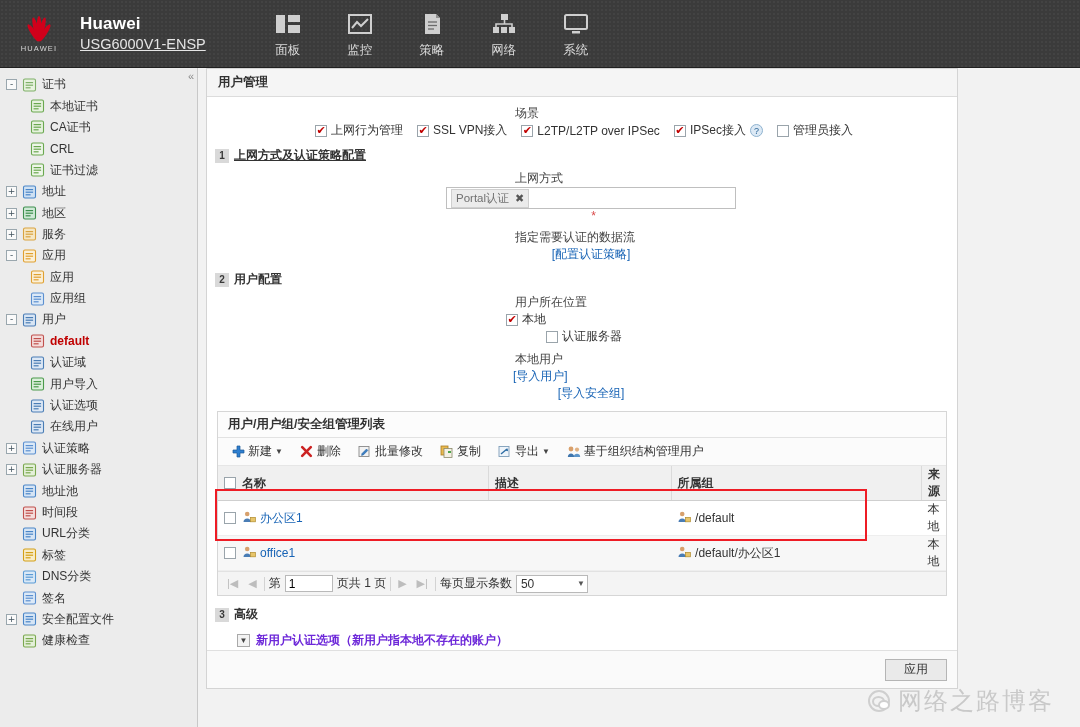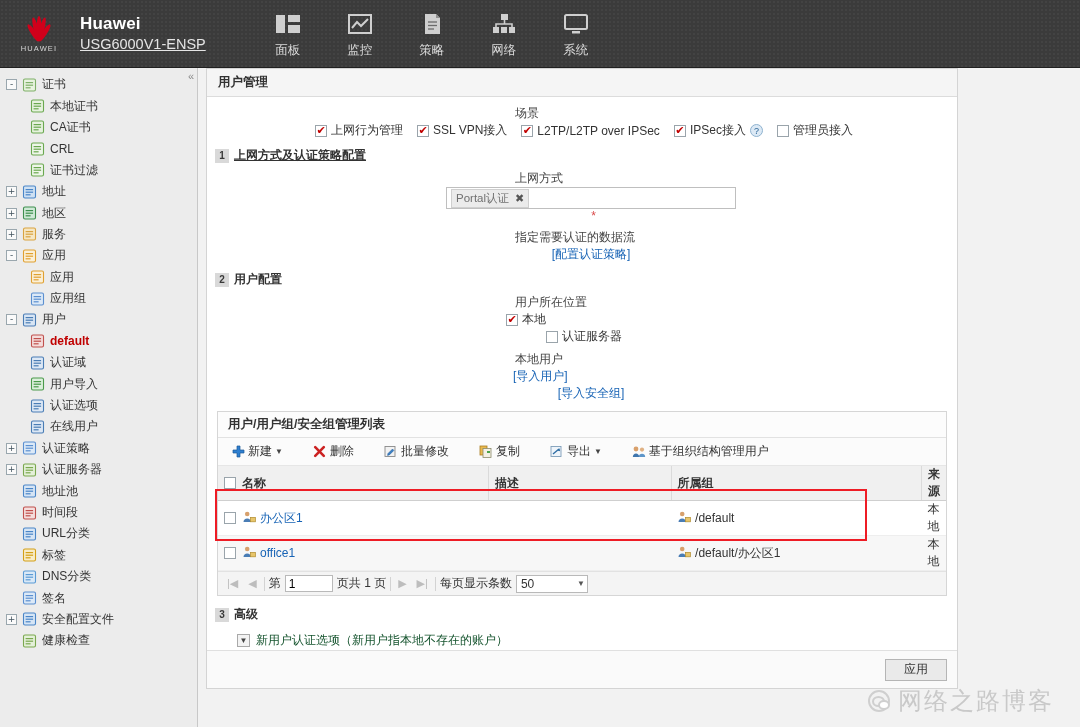--- a/index.html
+++ b/index.html
@@ -127,21 +127,21 @@
   }
   .tag .x { margin-left:6px; color:#555; font-weight:bold; cursor:pointer; font-size:11px;}
   .req { color:#d94a4a; margin-left:5px; font-size:12px; }
   .lnk { color:#1763b5; font-size:12px; cursor:pointer; }
   .lnk2 { color:#1763b5; font-size:12px; cursor:pointer; width:156px; }
 
   
   .listbox { margin: 6px 10px 0 10px; border:1px solid #d6d6d6; background:#fbfbfb; }
   .listhdr { height:26px; display:flex; align-items:center; padding-left:10px; font-weight:bold; font-size:12.5px;
              border-bottom:1px solid #e2e2e2; background:#fcfcfc;}
-  .toolbar { height:27px; display:flex; align-items:center; padding-left:8px; gap:20px; background:#fbfbfb;}
+  .toolbar { height:27px; display:flex; align-items:center; padding-left:8px; gap:7px; background:#fbfbfb;}
   .tbtn { display:inline-flex; align-items:center; font-size:12px; color:#333; padding:2px 5px; cursor:pointer; white-space:nowrap;}
   .tbtn .ti { width:14px;height:14px;margin-right:3px;display:inline-flex;align-items:center;justify-content:center;flex:none;}
   .caret { font-size:8px; margin-left:3px; color:#444; }
 
   table.grid { width:100%; border-collapse:collapse; }
   table.grid th {
     background:#f0f0f0; border-bottom:1px solid #cfcfcf; border-top:1px solid #e6e6e6;
     font-size:12px; font-weight:bold; color:#333; text-align:left; height:24px; padding:0 6px;
   }
   table.grid th.sep { border-left:1px solid #dadada; }
@@ -159,21 +159,21 @@
   .pgbtn { color:#bdbdbd; font-size:11px; padding:0 3px; cursor:default;}
   .pgsep { width:1px; height:14px; background:#d3d3d3; }
   .pgtxt { font-size:12px; color:#333; }
   .pgin { width:48px; height:17px; border:1px solid #b9b9b9; background:#fff; font-size:12px; padding:0 3px; }
   .pgsel { width:72px; height:18px; border:1px solid #b9b9b9; background:#fff; display:flex; align-items:center; justify-content:space-between; padding:0 2px 0 4px; font-size:12px;gap:24px;}
   .pgsel .ar { color:#555; font-size:8px; }
 
   .collrow { display:flex; align-items:center; padding:6px 0 6px 30px; }
   .cbox { width:13px;height:13px;border:1px solid #a9a9a9;background:#f3f3f3;display:inline-flex;
           align-items:center;justify-content:center;font-size:8px;color:#444;margin-right:6px;flex:none;cursor:pointer;}
-  .colltxt { font-weight:normal; font-size:12px; color:#14532d; }
+  .colltxt { font-weight:bold; font-size:12px; color:#6d28d9; }
 
   .footer {
     position:absolute; left:0; right:0; bottom:0; height:38px;
     border-top:1px solid #e0e0e0; background:#fafafa;
     display:flex; align-items:center; justify-content:flex-end; padding-right:10px;
   }
   .applybtn {
     min-width:62px; height:22px; border:1px solid #b5b5b5; background:#eaeaea;
     display:inline-flex; align-items:center; justify-content:center;
     font-size:12px; color:#333; cursor:pointer;

